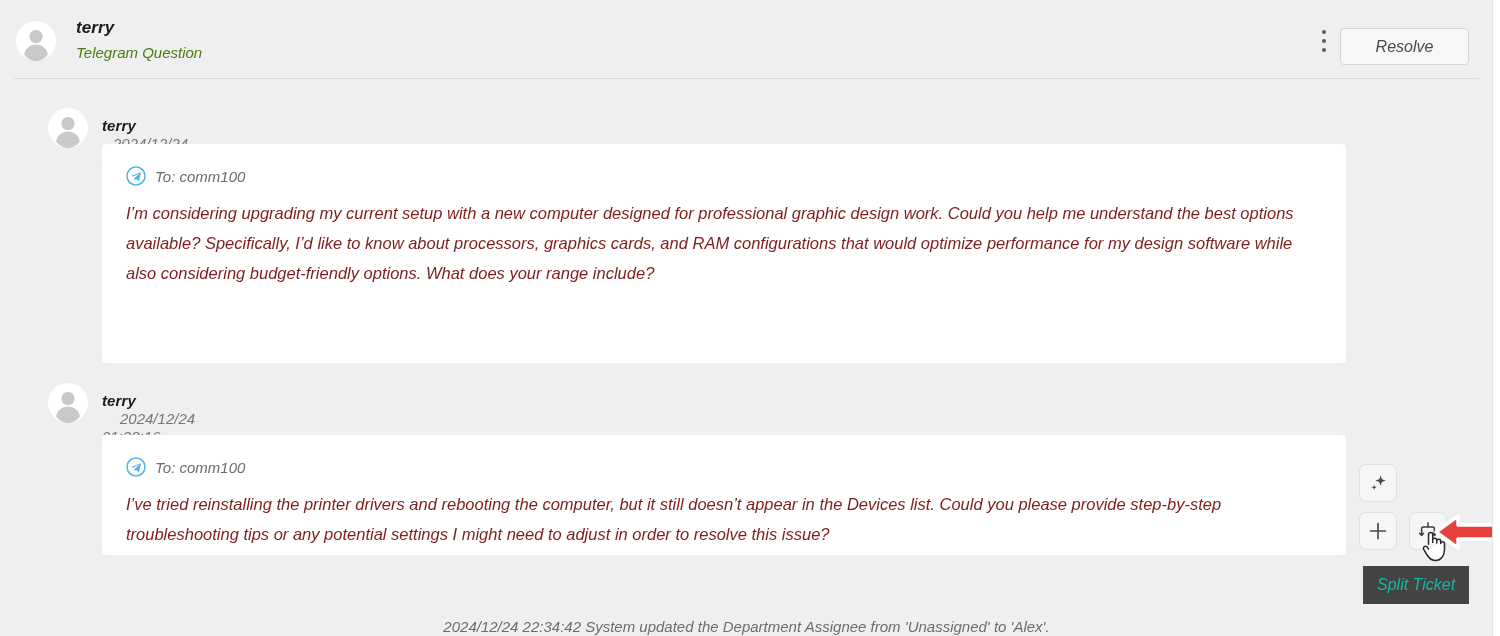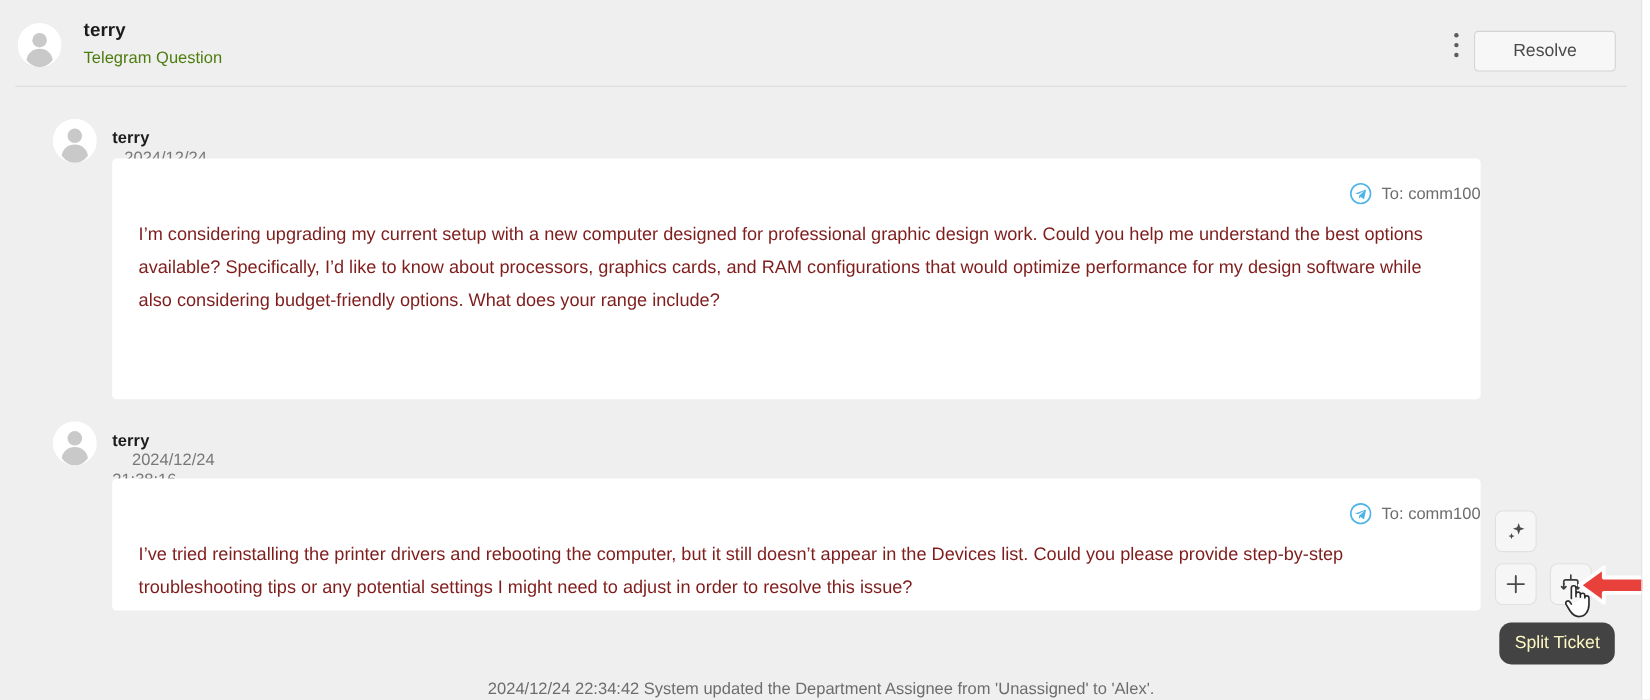--- a/index.html
+++ b/index.html
@@ -7,20 +7,21 @@
     margin: 0; padding: 0;
     width: 1500px; height: 636px;
     overflow: hidden;
     background: #efefef;
     font-family: "Liberation Sans", sans-serif;
   }
   #app {
     position: relative;
     width: 1500px; height: 636px;
     background: #efefef;
+    font-style: italic;
   }
 
   
   .right-strip {
     position: absolute; top: 0; right: 0;
     width: 7px; height: 636px;
     background: #ffffff;
   }
   .right-strip-line {
     position: absolute; top: 0; right: 7px;
@@ -95,21 +96,21 @@
     color: #787878; font-size: 15px;
   }
   .msg-card {
     position: absolute;
     background: #ffffff;
     border-radius: 4px;
   }
   .msg-to {
     display: flex; align-items: center;
     padding: 22px 0 0 24px;
-    font-size: 15px; color: #6d6d6d; justify-content: flex-end;
+    font-size: 15px; color: #6d6d6d;
   }
   .msg-to .tg-icon { margin-right: 9px; display: block; }
   .msg-body {
     padding: 12px 26px 0 24px;
     font-size: 16.5px; line-height: 30px;
     color: #7f1d1d;
   }
 
   
   .fab {
@@ -135,22 +136,22 @@
   .cursor-hand {
     position: absolute; left: 1421px; top: 530px;
     width: 26px; height: 34px;
     pointer-events: none;
   }
 
   
   .tooltip {
     position: absolute; left: 1363px; top: 566px;
     height: 38px; padding: 16px 14px;
-    background: #434343; border-radius: 11px;
-    color: #fef9c3; font-size: 16px;
+    background: #434343; border-radius: 0;
+    color: #14b8a6; font-size: 16px;
     display: flex; align-items: center;
     white-space: nowrap;
   }
 
   
   .system-note {
     position: absolute; left: 0; top: 598px;
     width: 1493px;
     text-align: center;
     font-size: 15px; color: #6d6d6d; margin-top: 20px;

